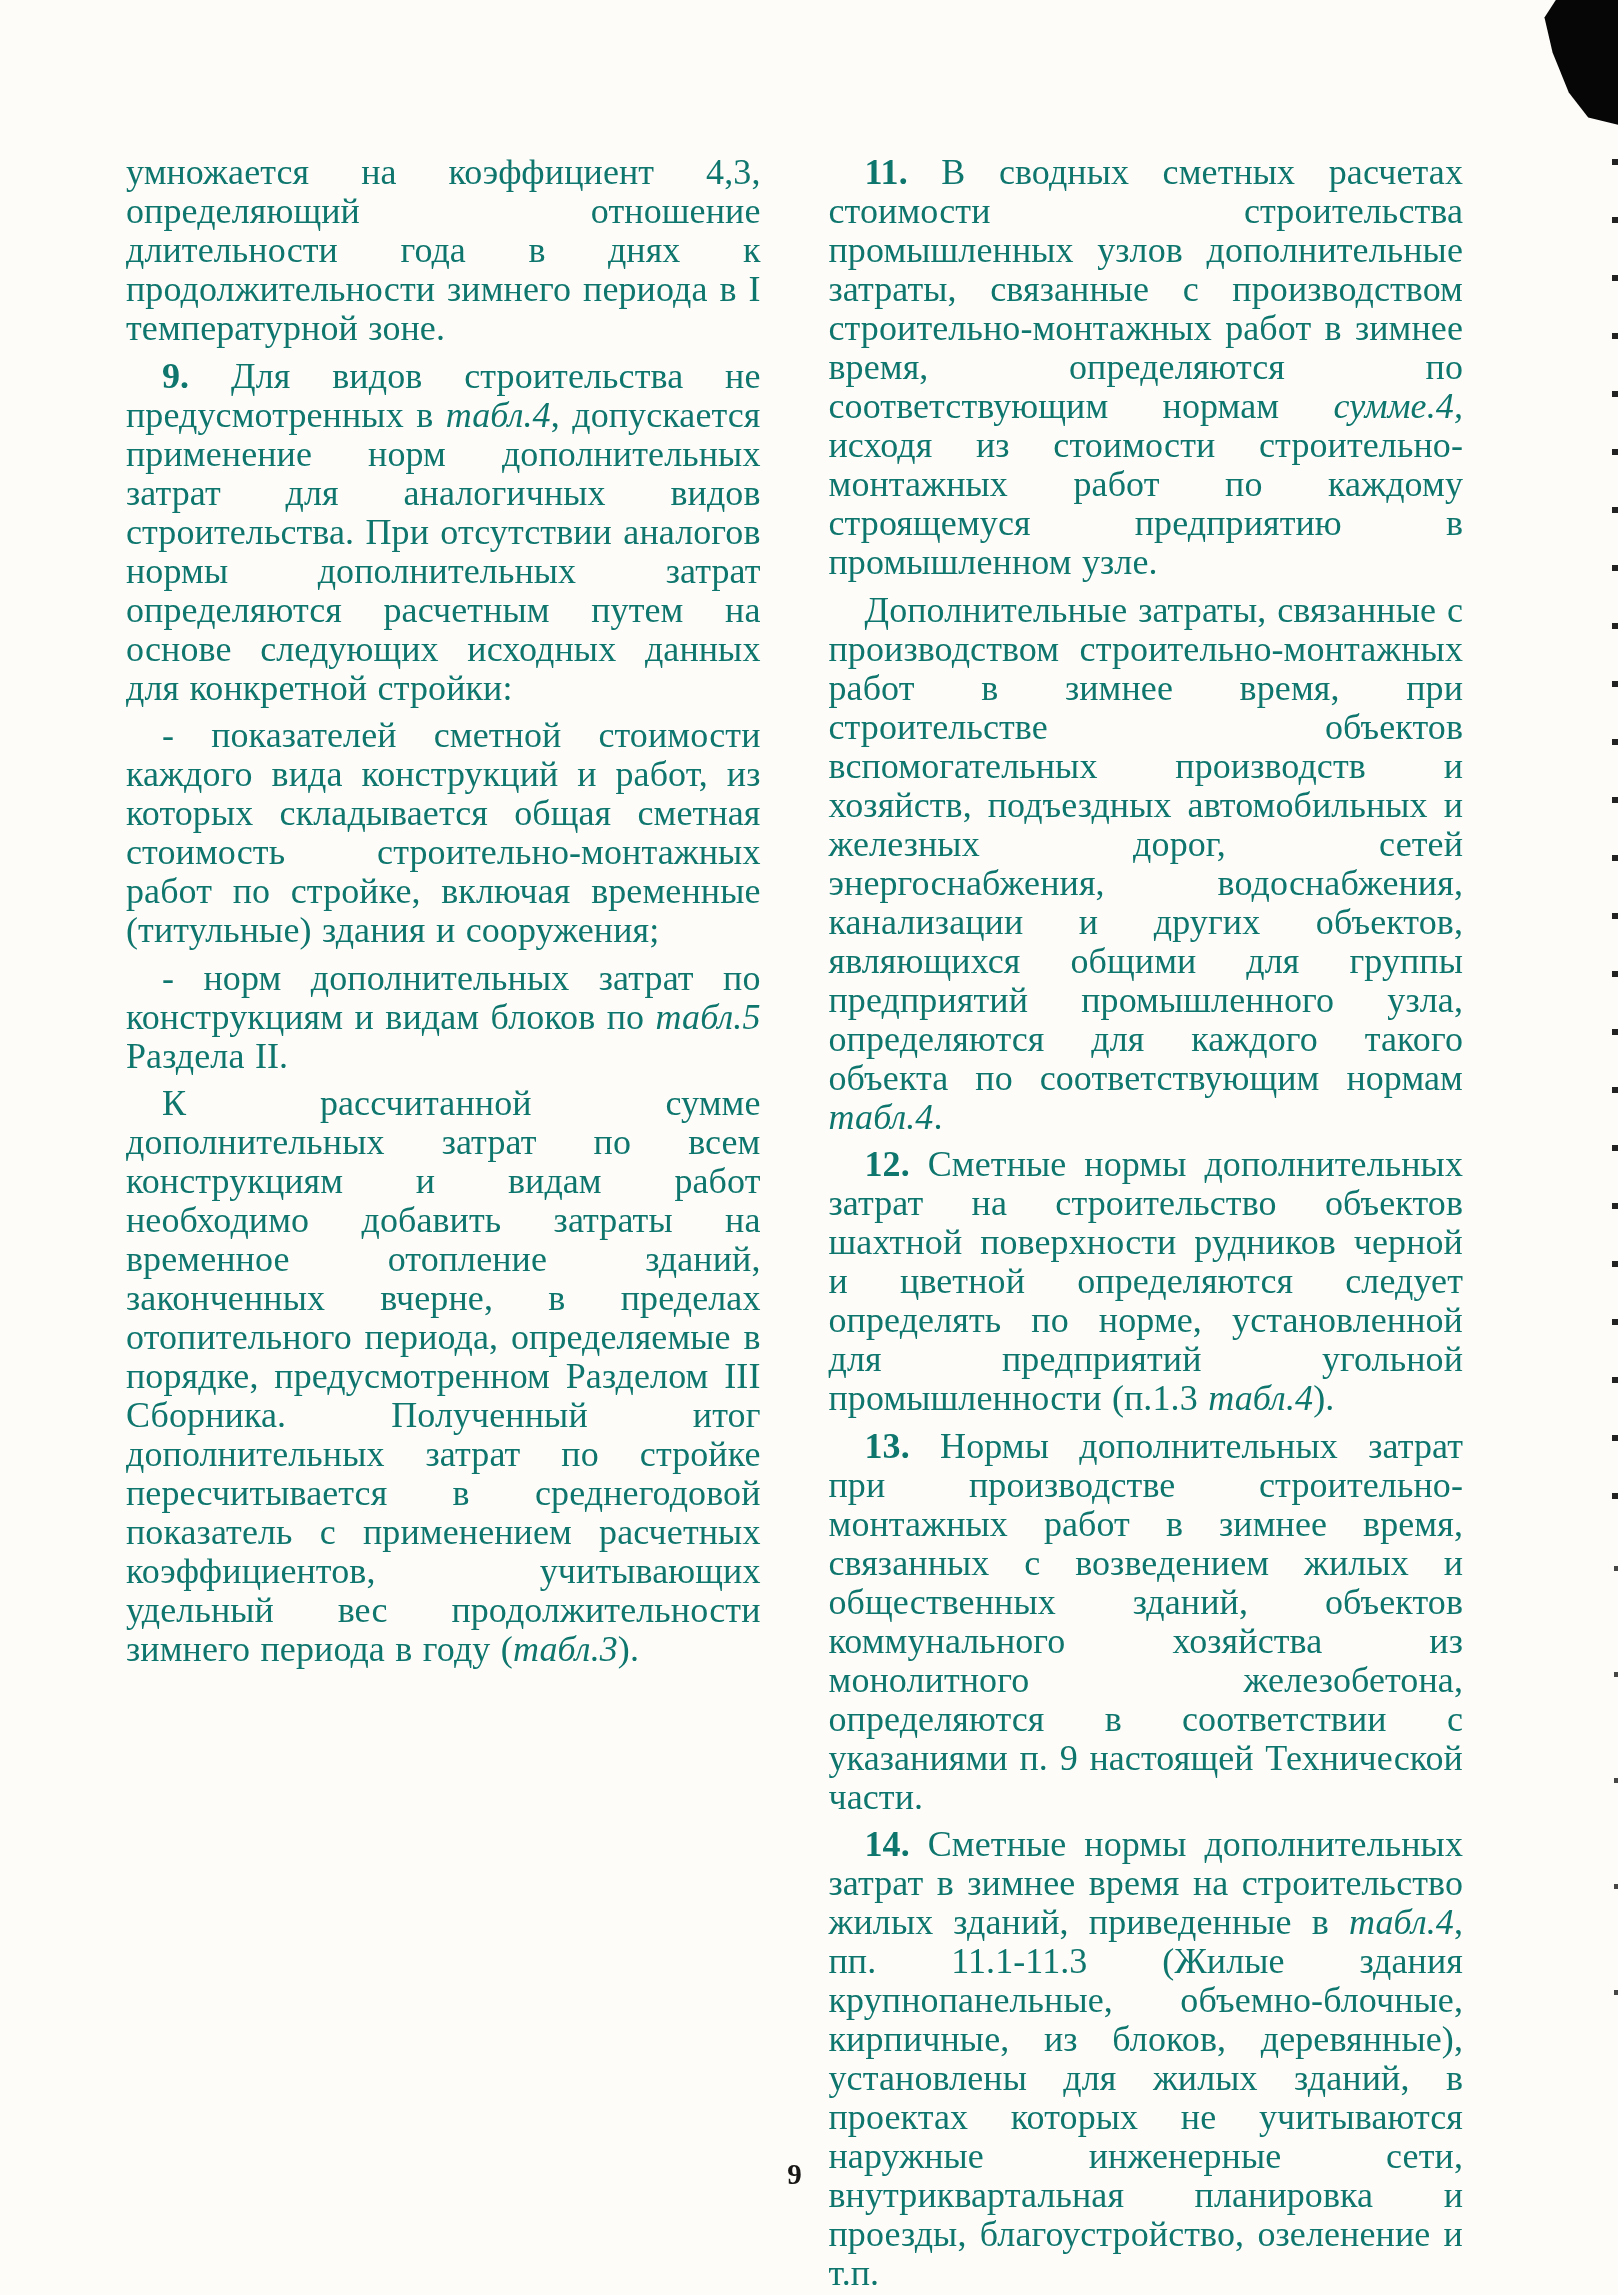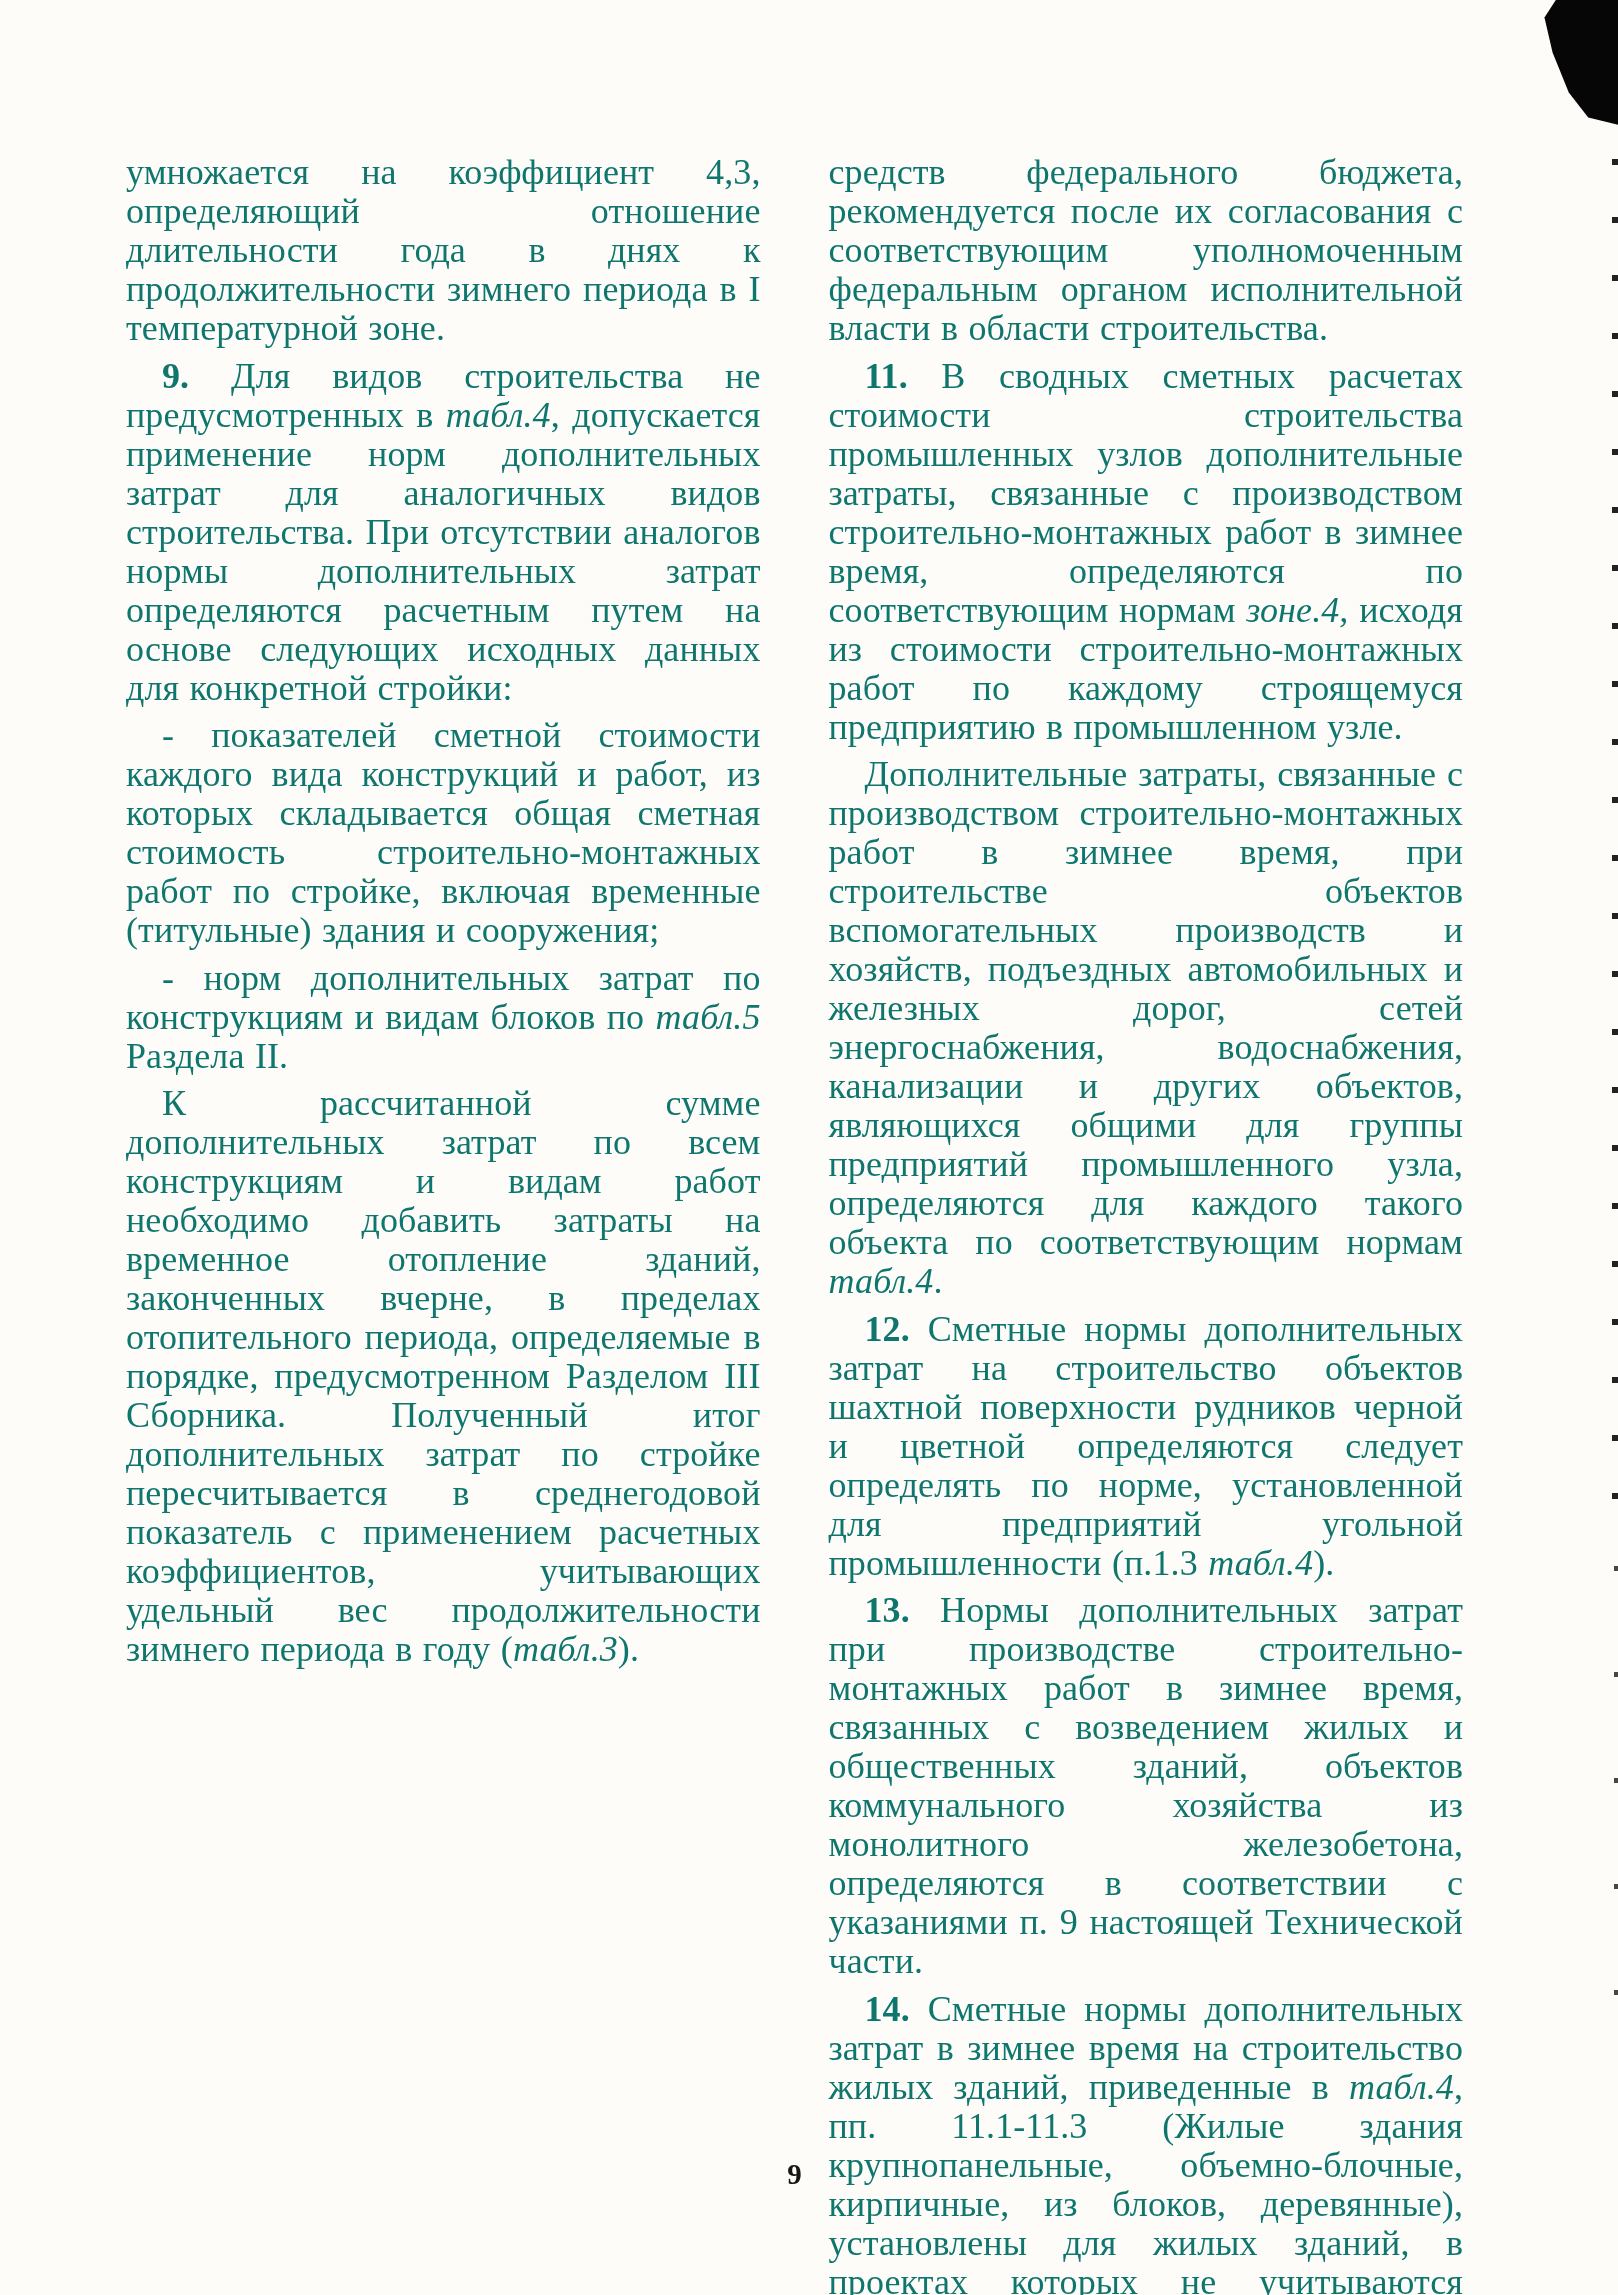--- a/index.html
+++ b/index.html
@@ -105,22 +105,21 @@
 
   <div class="columns">
     <div class="col">
         <p class="para"><span>умножается на коэффициент 4,3, определяющий отношение длительности года в днях к продолжительности зимнего периода в I температурной зоне.</span></p>
         <p class="para indent"><b>9.</b><span> Для видов строительства не предусмотренных в </span><i>табл.4</i><span>, допускается применение норм дополнительных затрат для аналогичных видов строительства. При отсутствии аналогов нормы дополнительных затрат определяются расчетным путем на основе следующих исходных данных для конкретной стройки:</span></p>
         <p class="para indent"><span>- показателей сметной стоимости каждого вида конструкций и работ, из которых складывается общая сметная стоимость строительно-монтажных работ по стройке, включая временные (титульные) здания и сооружения;</span></p>
         <p class="para indent"><span>- норм дополнительных затрат по конструкциям и видам блоков по </span><i>табл.5</i><span> Раздела II.</span></p>
         <p class="para indent"><span>К рассчитанной сумме дополнительных затрат по всем конструкциям и видам работ необходимо добавить затраты на временное отопление зданий, законченных вчерне, в пределах отопительного периода, определяемые в порядке, предусмотренном Разделом III Сборника. Полученный итог дополнительных затрат по стройке пересчитывается в среднегодовой показатель с применением расчетных коэффициентов, учитывающих удельный вес продолжительности зимнего периода в году (</span><i>табл.3</i><span>).</span></p>
       </div>
     <div class="col">
-        <p class="para"><span>средств федерального бюджета, рекомендуется после их согласования с соответствующим уполномоченным федеральным органом исполнительной власти в области строительства.</span></p>
-        <p class="para indent"><b>11.</b><span> В сводных сметных расчетах стоимости строительства промышленных узлов дополнительные затраты, связанные с производством строительно-монтажных работ в зимнее время, определяются по соответствующим нормам </span><i>зоне.4,</i><span> исходя из стоимости строительно-монтажных работ по каждому строящемуся предприятию в промышленном узле.</span></p>
+        <p class="para indent"><b>11.</b><span> В сводных сметных расчетах стоимости строительства промышленных узлов дополнительные затраты, связанные с производством строительно-монтажных работ в зимнее время, определяются по соответствующим нормам </span><i>сумме.4,</i><span> исходя из стоимости строительно-монтажных работ по каждому строящемуся предприятию в промышленном узле.</span></p>
         <p class="para indent"><span>Дополнительные затраты, связанные с производством строительно-монтажных работ в зимнее время, при строительстве объектов вспомогательных производств и хозяйств, подъездных автомобильных и железных дорог, сетей энергоснабжения, водоснабжения, канализации и других объектов, являющихся общими для группы предприятий промышленного узла, определяются для каждого такого объекта по соответствующим нормам </span><i>табл.4</i><span>.</span></p>
         <p class="para indent"><b>12.</b><span> Сметные нормы дополнительных затрат на строительство объектов шахтной поверхности рудников черной и цветной определяются следует определять по норме, установленной для предприятий угольной промышленности (п.1.3 </span><i>табл.4</i><span>).</span></p>
         <p class="para indent"><b>13.</b><span> Нормы дополнительных затрат при производстве строительно-монтажных работ в зимнее время, связанных с возведением жилых и общественных зданий, объектов коммунального хозяйства из монолитного железобетона, определяются в соответствии с указаниями п. 9 настоящей Технической части.</span></p>
         <p class="para indent"><b>14.</b><span> Сметные нормы дополнительных затрат в зимнее время на строительство жилых зданий, приведенные в </span><i>табл.4</i><span>, пп. 11.1-11.3 (Жилые здания крупнопанельные, объемно-блочные, кирпичные, из блоков, деревянные), установлены для жилых зданий, в проектах которых не учитываются наружные инженерные сети, внутриквартальная планировка и проезды, благоустройство, озеленение и т.п.</span></p>
       </div>
   </div>
 
   <div class="page-number-wrap">
     <span class="page-number">9</span>
   </div>

